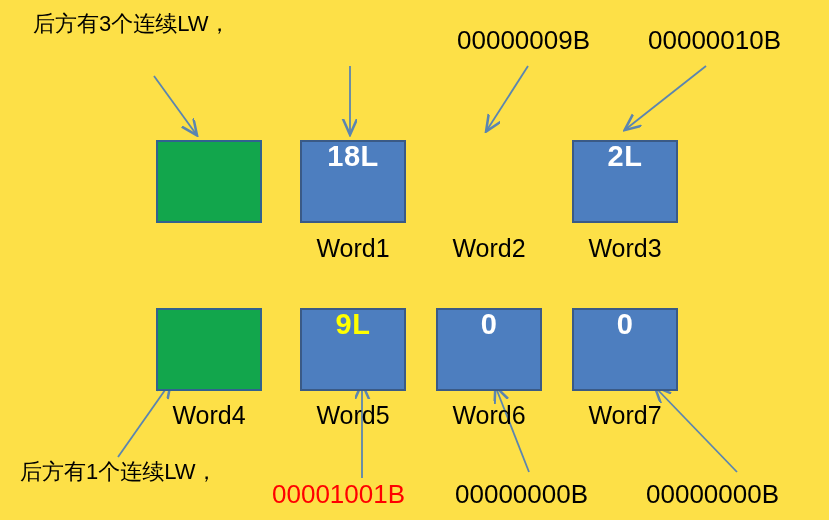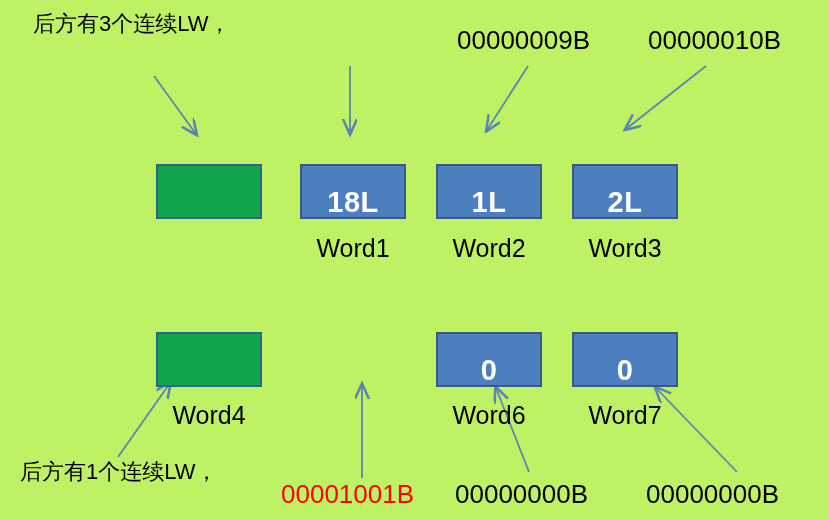--- a/index.html
+++ b/index.html
@@ -4,40 +4,39 @@
 <style>
   html, body {
     margin: 0;
     padding: 0;
     background: #ffffff;
   }
   #canvas {
     position: relative;
     width: 829px;
     height: 520px;
-    background: #bef264;
+    background: #fde047;
     overflow: hidden;
     font-family: "Liberation Sans", "DejaVu Sans", sans-serif;
   }
 
   
   .cell {
     position: absolute;
     width: 106px;
-    height: 55px;
+    height: 83px;
     border: 2px solid #3A5A86;
     box-sizing: border-box;
     display: flex;
-    align-items: flex-end;
+    align-items: flex-start;
     justify-content: center;
     font-size: 29px;
     font-weight: 600;
     letter-spacing: 0.5px;
     line-height: 1;
-    margin-top: 24px;
   }
   .cell.green { background: #12A64C; border-color: #31628F; }
   .cell.blue  { background: #4D7EBF; border-color: #3A5A86; }
   .cell .val.white  { color: #FFFFFF; }
   .cell .val.yellow { color: #FFFF00; }
 
   
   .caption {
     position: absolute;
     width: 106px;
@@ -56,21 +55,21 @@
     white-space: nowrap;
   }
 
   .binlabel {
     position: absolute;
     font-size: 26px;
     color: #000000;
     white-space: nowrap;
     line-height: 1;
   }
-  .binlabel.red { color: #FF0000; margin-left: 9px; }
+  .binlabel.red { color: #FF0000; }
 
   
   svg.arrows {
     position: absolute;
     left: 0; top: 0;
     width: 829px;
     height: 520px;
     pointer-events: none;
   }
 </style>
@@ -109,42 +108,43 @@
 
   <div class="binlabel" style="left:457px; top:27px;">00000009B</div>
   <div class="binlabel" style="left:648px; top:27px;">00000010B</div>
 
   <div class="cell green" style="left:156px; top:140px;">
     <span class="val white"></span>
   </div>
   <div class="cell blue" style="left:300px; top:140px;">
     <span class="val white">18L</span>
   </div>
-  <div class="cell blue" style="left:436px; top:140px;">
-    <span class="val white">1L</span>
-  </div>
   <div class="cell blue" style="left:572px; top:140px;">
     <span class="val white">2L</span>
   </div>
 
   <div class="caption" style="left:300px; top:236px;">Word1</div>
   <div class="caption" style="left:436px; top:236px;">Word2</div>
   <div class="caption" style="left:572px; top:236px;">Word3</div>
 
   <div class="cell green" style="left:156px; top:308px;">
     <span class="val white"></span>
   </div>
+  <div class="cell blue" style="left:300px; top:308px;">
+    <span class="val yellow">9L</span>
+  </div>
   <div class="cell blue" style="left:436px; top:308px;">
     <span class="val white">0</span>
   </div>
   <div class="cell blue" style="left:572px; top:308px;">
     <span class="val white">0</span>
   </div>
 
   <div class="caption" style="left:156px; top:403px;">Word4</div>
+  <div class="caption" style="left:300px; top:403px;">Word5</div>
   <div class="caption" style="left:436px; top:403px;text-align:center;">Word6</div>
   <div class="caption" style="left:572px; top:403px;">Word7</div>
 
   <div class="note" style="left:20px; top:458px;">
     <div>后方有1个连续LW，</div>
   </div>
 
   <div class="binlabel red" style="left:272px; top:481px;">00001001B</div>
   <div class="binlabel" style="left:455px; top:481px;">00000000B</div>
   <div class="binlabel" style="left:646px; top:481px;">00000000B</div>

